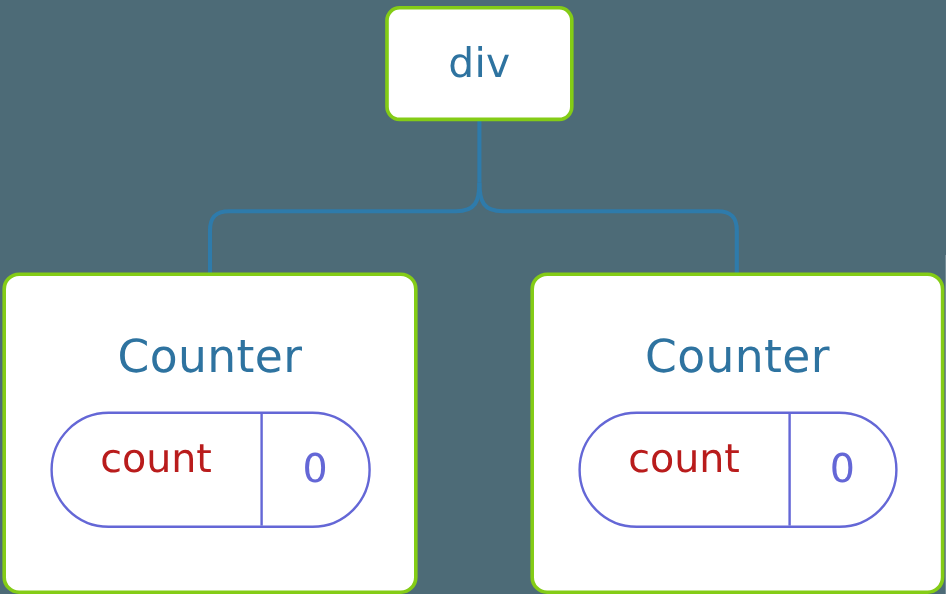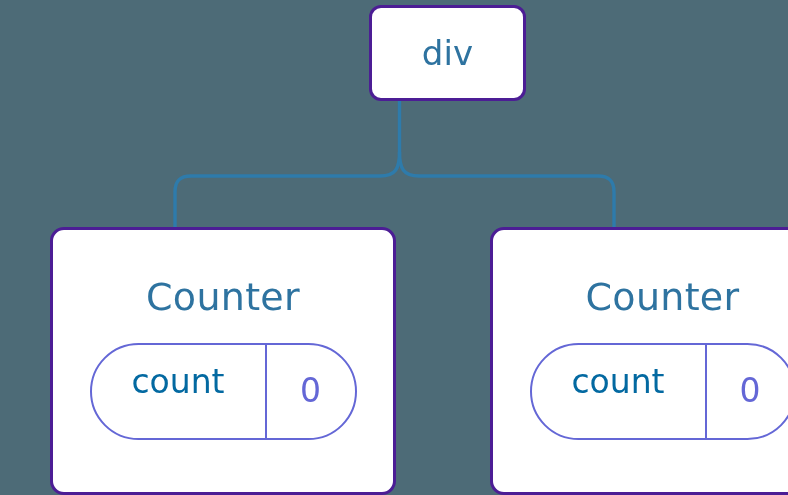--- a/index.html
+++ b/index.html
@@ -25,24 +25,23 @@
     left: 0;
     top: 0;
     width: 788px;
     height: 495px;
     pointer-events: none;
   }
   
   .node-box {
     position: absolute;
     background: #ffffff;
-    border: 3px solid #4c1d95;
+    border: 3px solid #84cc16;
     border-radius: 14px;
     box-sizing: border-box;
-    margin-left: 48px;
   }
   
   #root-node {
     left: 321px;
     top: 5px;
     width: 157px;
     height: 96px;
     border-radius: 12px;
     display: flex;
     align-items: center;
@@ -86,21 +85,21 @@
     background: #ffffff;
   }
   #state-pill-0 { width: 267px; }
   #state-pill-1 { width: 266px; }
 
   .pill-key {
     flex: 0 0 173px;
     display: flex;
     align-items: center;
     justify-content: center;
-    color: #0369a1;
+    color: #b91c1c;
     font-size: 33px;
     line-height: 1;
     padding-bottom: 20px;
     box-sizing: border-box;
   }
   .pill-divider {
     width: 2px;
     background: #6467d6;
     flex: 0 0 2px;
   }

